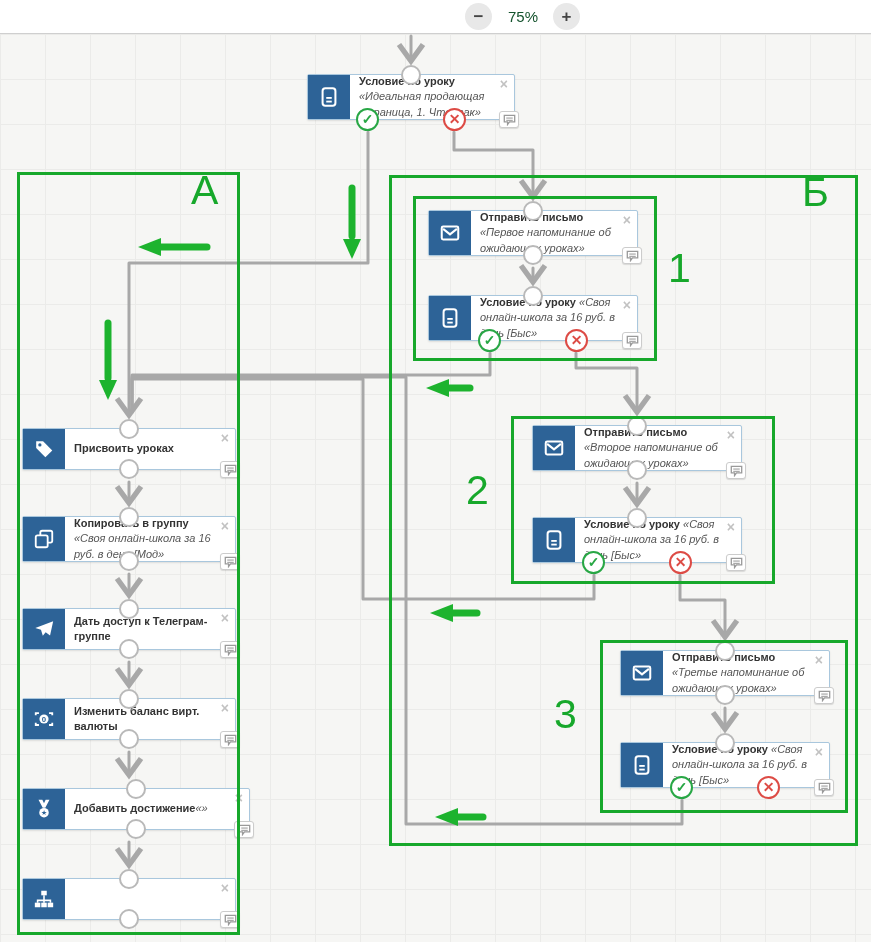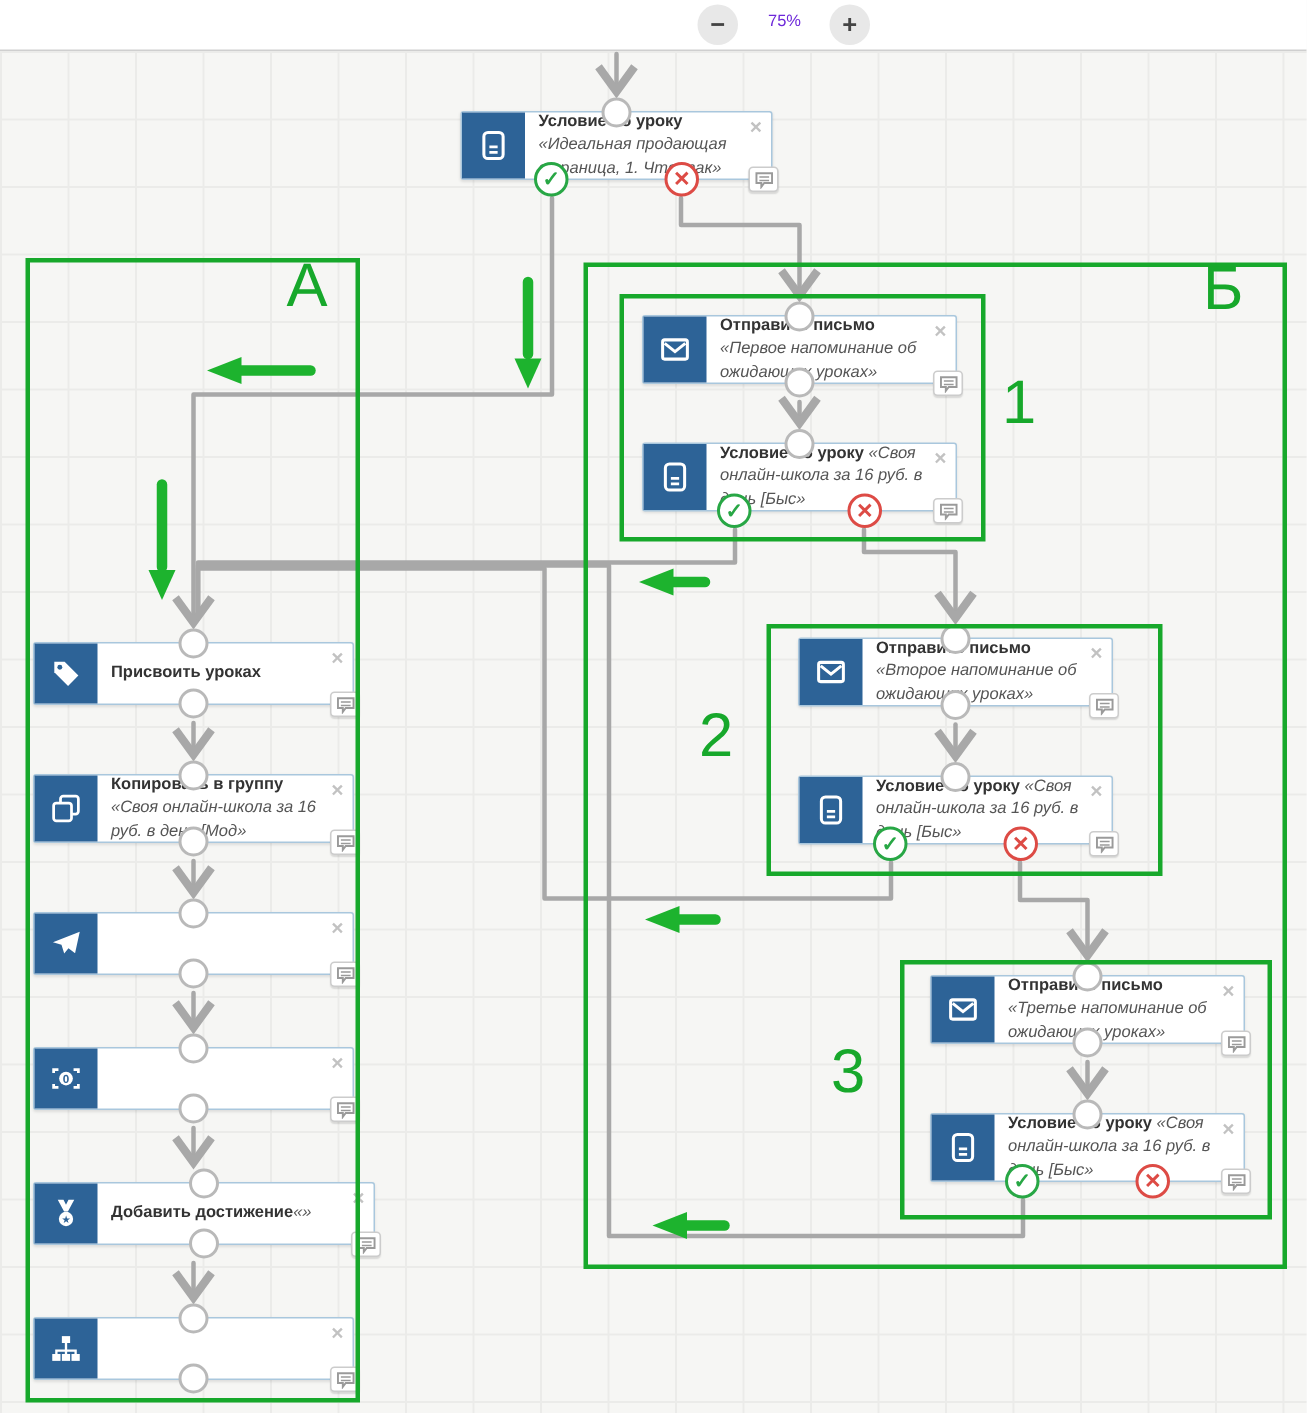--- a/index.html
+++ b/index.html
@@ -10,21 +10,21 @@
   }
   
   .toolbar { position:absolute; top:0; left:0; width:871px; height:34px;
     background:#fff; border-bottom:1px solid #cfcfcf; z-index:6; }
   .zoom-btn { position:absolute; top:3px; width:27px; height:27px; border-radius:50%;
     background:#e8e8e8; border:none; font-size:17px; color:#444; line-height:26px;
     text-align:center; padding:0; cursor:pointer; font-weight:bold; }
   .zoom-out { left:465px; }
   .zoom-in  { left:553px; }
   .zoom-level { position:absolute; left:494px; top:8px; width:58px; text-align:center;
-    font-size:11px; color:#6d28d9; }
+    font-size:15px; color:#14532d; }
   
   .canvas { position:absolute; top:34px; left:0; width:871px; height:908px;
     background-color:#f6f6f4;
     background-image:
       linear-gradient(#ebebe9 1px, transparent 1px),
       linear-gradient(90deg, #ebebe9 1px, transparent 1px);
     background-size:45px 45px; z-index:0; }
   svg.layer { position:absolute; top:0; left:0; width:871px; height:942px;
     pointer-events:none; }
   #wires { z-index:1; }
@@ -171,40 +171,52 @@
   <span class="port top"></span>
   <span class="port bottom"></span>
 </div>
 
 <div class="node" style="left:22px;top:608px;width:214px;height:42px">
   <div class="node-icon">
     <svg viewBox="0 0 24 24" width="22" height="22">
         <path d="M22,3.5 L2.5,11 l6.2,1.9 2,6.4 3.1-3.8 4.8,3.5 z" fill="#fff"></path>
       </svg>
   </div>
+  <div class="node-text">
+      <div>
+    <span class="t">Дать доступ к Телеграм-группе</span>
+    <span class="s"></span>
+  </div>
+    </div>
   <span class="close">×</span>
   <span class="comment">
     <svg viewBox="0 0 20 18" width="13" height="12">
         <path d="M2,2 h16 v10 h-8 l-3,4 v-4 h-5 z" fill="none" stroke="#9a9a9a" stroke-width="2"></path>
         <line x1="5" y1="6" x2="15" y2="6" stroke="#9a9a9a" stroke-width="1.6"></line>
         <line x1="5" y1="9.5" x2="15" y2="9.5" stroke="#9a9a9a" stroke-width="1.6"></line>
       </svg>
   </span>
   <span class="port top"></span>
   <span class="port bottom"></span>
 </div>
 
 <div class="node" style="left:22px;top:698px;width:214px;height:42px">
   <div class="node-icon">
     <svg viewBox="0 0 24 24" width="22" height="22">
         <path d="M3,8 V5.5 h3.5 M17.5,5.5 H21 V8 M21,16 v2.5 h-3.5 M6.5,18.5 H3 V16" stroke="#fff" stroke-width="2" fill="none"></path>
         <circle cx="12" cy="12" r="5" fill="#fff"></circle>
         <text x="12" y="15" font-size="8.5" font-weight="bold" fill="#2d6397" text-anchor="middle">0</text>
       </svg>
   </div>
+  <div class="node-text">
+      <div>
+    <span class="t">Изменить баланс вирт. валюты</span>
+    <span class="s"></span>
+  </div>
+    </div>
   <span class="close">×</span>
   <span class="comment">
     <svg viewBox="0 0 20 18" width="13" height="12">
         <path d="M2,2 h16 v10 h-8 l-3,4 v-4 h-5 z" fill="none" stroke="#9a9a9a" stroke-width="2"></path>
         <line x1="5" y1="6" x2="15" y2="6" stroke="#9a9a9a" stroke-width="1.6"></line>
         <line x1="5" y1="9.5" x2="15" y2="9.5" stroke="#9a9a9a" stroke-width="1.6"></line>
       </svg>
   </span>
   <span class="port top"></span>
   <span class="port bottom"></span>

